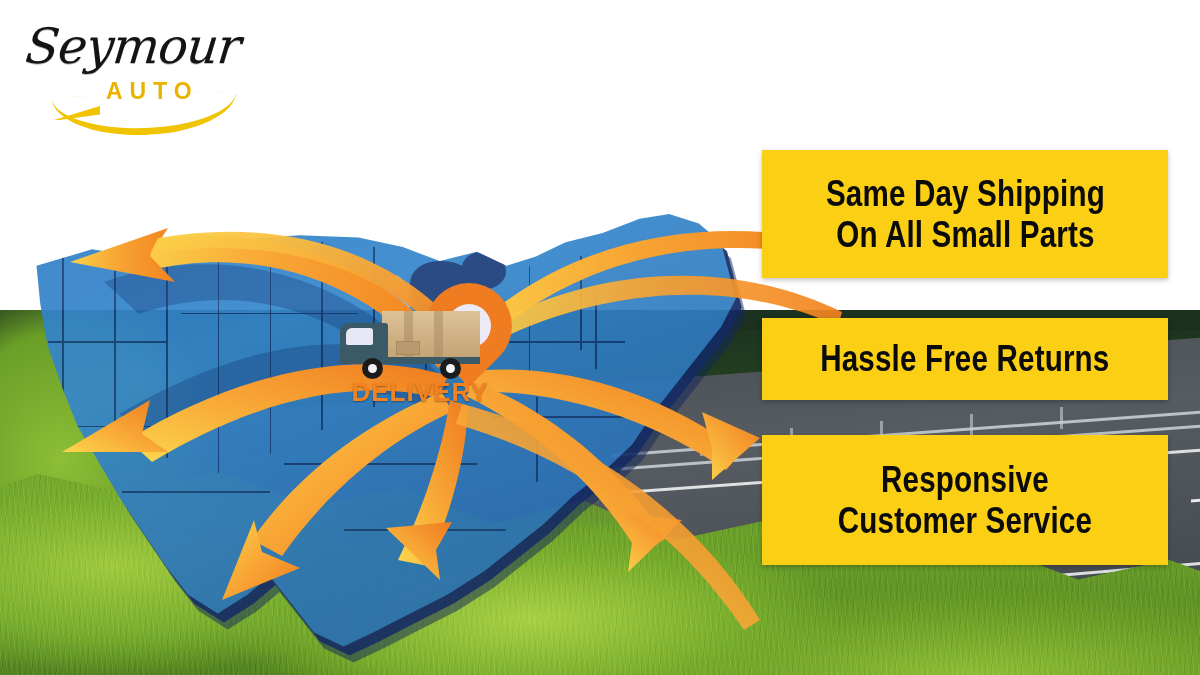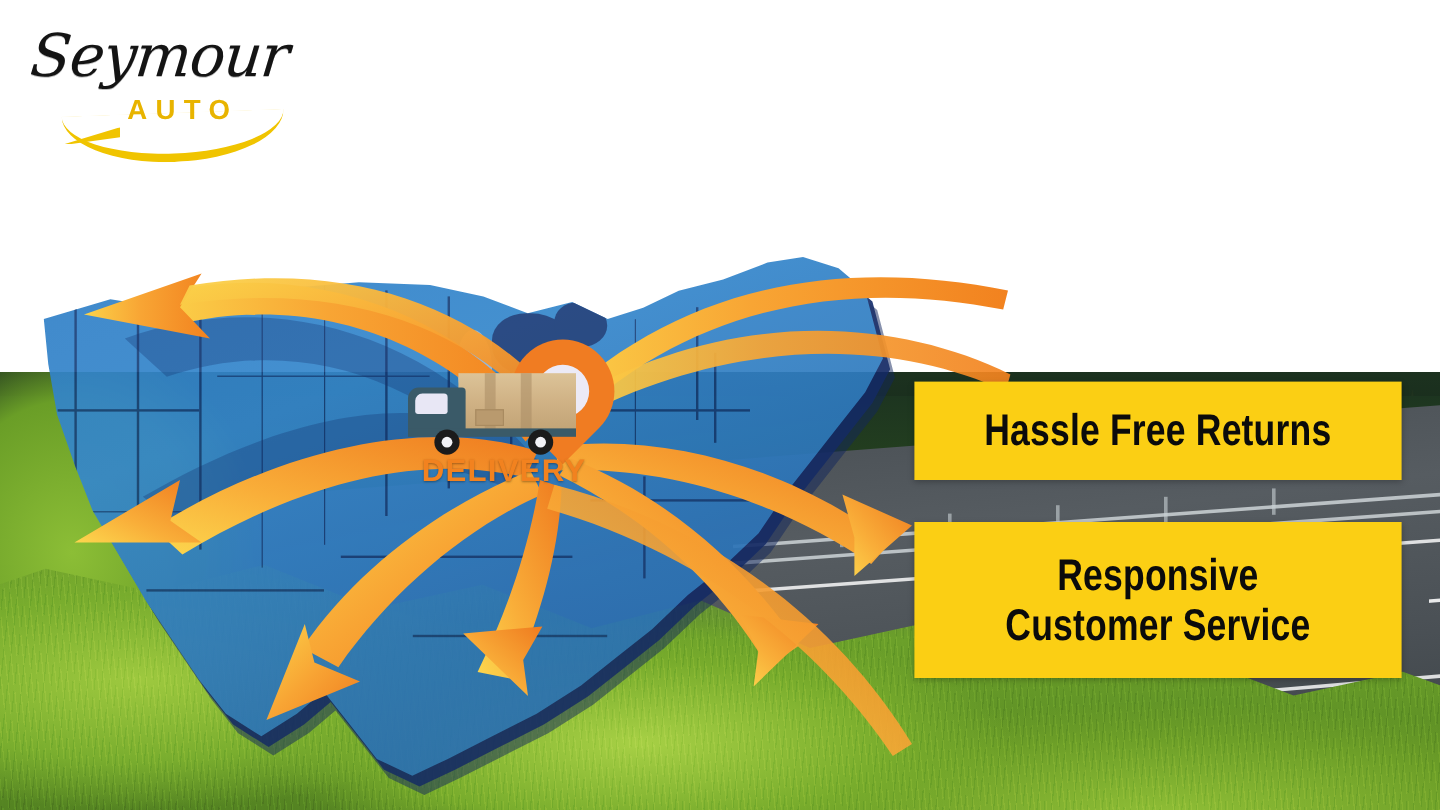--- a/index.html
+++ b/index.html
@@ -466,20 +466,26 @@
         </div>
       <div class="truck-base"></div>
       <div class="wheel" style="left:22px;"></div>
       <div class="wheel" style="left:100px;"></div>
     </div>
     <div class="badge-text">
       <div class="bt2">DELIVERY</div>
     </div>
   </div>
 
+  <div class="box" id="box1">
+    <div class="box-text">
+      <span>Same Day Shipping</span><br>
+      <span>On All Small Parts</span>
+    </div>
+  </div>
 
   <div class="box" id="box3">
     <div class="box-text">
       <span>Responsive</span><br>
       <span>Customer Service</span>
     </div>
   </div>
 
   <div class="box" id="box2">
     <div class="box-text">

